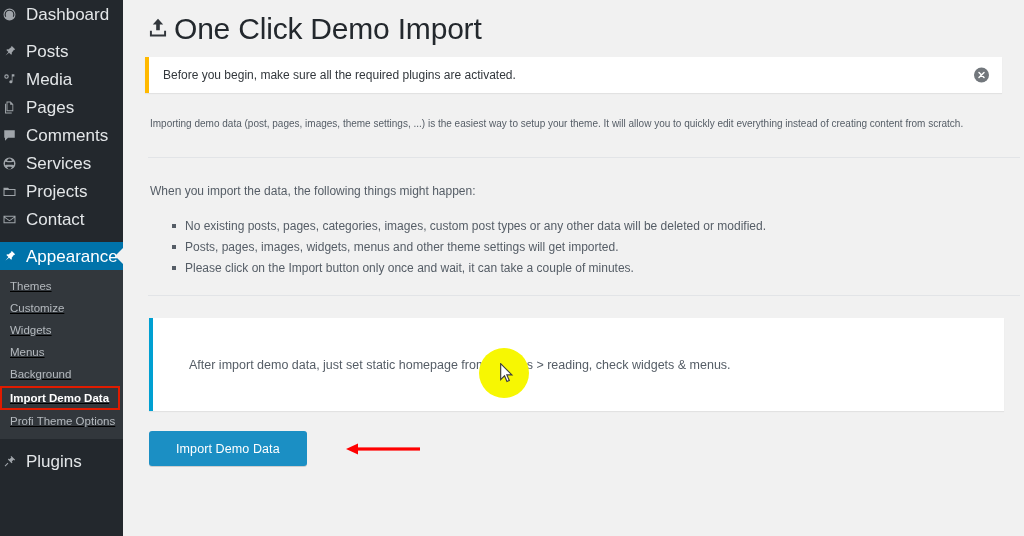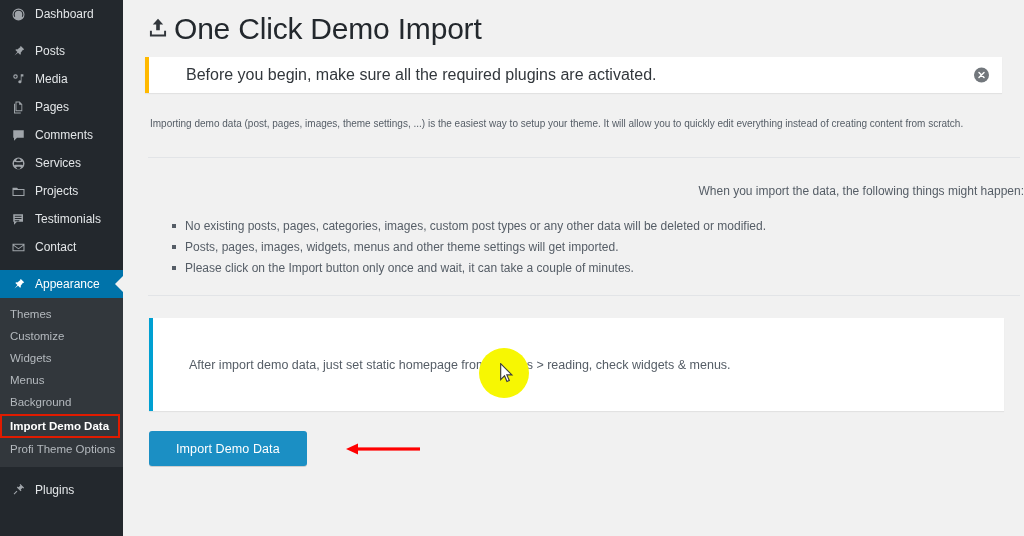--- a/index.html
+++ b/index.html
@@ -24,23 +24,22 @@
     height: 536px;
     background: #23282d;
     flex: 0 0 123px;
     position: relative;
     overflow: hidden;
   }
   .menu-item {
     display: flex;
     align-items: center;
     height: 28px;
-    padding-left: 9px;
     color: #e3e6e8;
-    font-size: 12px;
+    font-size: 17px;
     position: relative;
     cursor: pointer;
   }
   .menu-item .mi-icon {
     width: 19px;
     height: 18px;
     flex: 0 0 19px;
     margin-right: 7px;
     display: flex;
     align-items: center;
@@ -62,20 +61,21 @@
     transform: translateY(-50%);
     width: 0; height: 0;
     border-top: 8px solid transparent;
     border-bottom: 8px solid transparent;
     border-right: 8px solid #f1f1f1;
   }
 
   #submenu {
     background: #32373c;
     padding: 5px 0 6px 0;
+    text-decoration: underline;
   }
   .submenu-item {
     color: #b4b9be;
     font-size: 11.5px;
     padding: 4.5px 0 4.5px 10px;
     line-height: 1.15;
     white-space: nowrap;
     cursor: pointer;
   }
   .submenu-item.highlighted {
@@ -124,23 +124,22 @@
     border-left: 4px solid #ffb900;
     box-shadow: 0 1px 1px rgba(0,0,0,.06);
     height: 36px;
     width: 857px;
     display: flex;
     align-items: center;
     padding: 0 10px 0 14px;
     position: relative;
   }
   #notice .notice-text {
-    font-size: 16px;
+    font-size: 12px;
     color: #32373c;
-    margin-left: 23px;
   }
   #notice-dismiss {
     position: absolute;
     right: 13px;
     top: 50%;
     transform: translateY(-50%);
     width: 15px; height: 15px;
     border-radius: 50%;
     background: #72777c;
     color: #fff;
@@ -164,21 +163,20 @@
     border: 0;
     border-top: 1px solid #e2e4e7;
     width: 872px;
     margin: 26px 0 0 3px;
   }
 
   #lead-line {
     font-size: 12px;
     color: #555d66;
     margin: 26px 0 0 5px;
-    text-align: right;
   }
 
   #bullets {
     margin: 21px 0 0 22px;
     padding: 0 0 0 18px;
     font-size: 12px;
     color: #555d66;
     list-style: none;
   }
   #bullets li {
@@ -329,28 +327,20 @@
 
     <div class="menu-item">
       <span class="mi-icon">
         <svg width="15" height="15" viewBox="0 0 20 20" fill="currentColor">
             <path d="M2 5h6l1.5 1.5H18V16H2V5zm1.4 3v6.6h13.2V8H3.4z"></path>
           </svg>
       </span>
       <span class="mi-label">Projects</span>
     </div>
 
-    <div class="menu-item">
-      <span class="mi-icon">
-        <svg width="15" height="15" viewBox="0 0 20 20" fill="currentColor">
-            <path d="M3 3h13v10H8l-4 4v-4H3V3zm2 2v1.4h9V5H5zm0 3v1.4h9V8H5zm0 3v1.4h6V11H5z"></path>
-          </svg>
-      </span>
-      <span class="mi-label">Testimonials</span>
-    </div>
 
     <div class="menu-item">
       <span class="mi-icon">
         <svg width="15" height="15" viewBox="0 0 20 20" fill="currentColor">
             <path d="M2 5h16v10H2V5zm1.6 1.4l6.4 4.6 6.4-4.6H3.6zm-.2 1.3v6h13.2v-6L10 12.4 3.4 7.7z"></path>
           </svg>
       </span>
       <span class="mi-label">Contact</span>
     </div>
 

